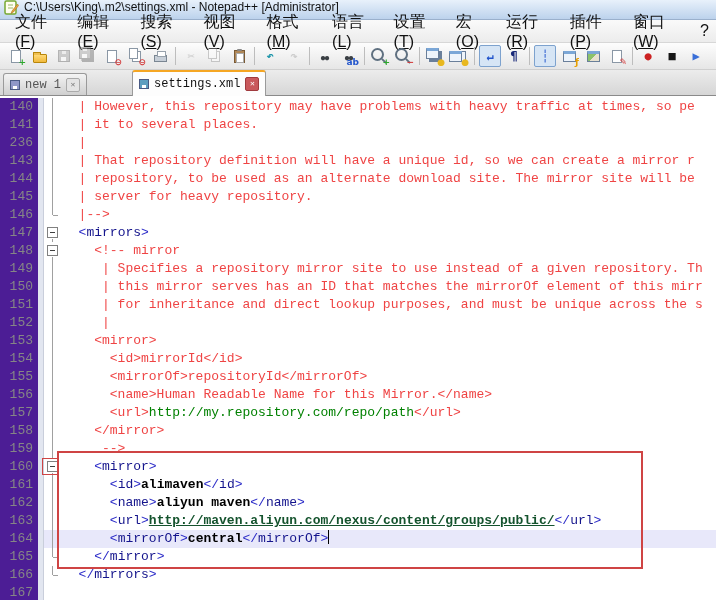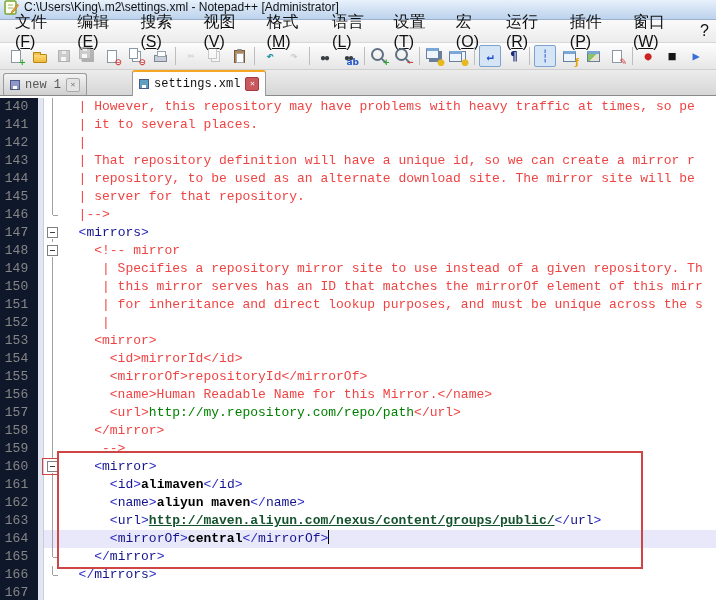--- a/index.html
+++ b/index.html
@@ -62,22 +62,22 @@
   .tf-inactive{background:#9098c8;}
   .tf-active{background:#5f9fc0;}
   .tab-close{width:12px;height:12px;flex:none;display:flex;align-items:center;justify-content:center;
              font-size:8px;line-height:1;border-radius:2px;}
   .tc-inactive{color:#777;border:1px solid #aaa;background:#e4e4e4;}
   .tc-active{color:#fff;background:#c9595c;border:1px solid #a03a3e;}
   
   .editor{position:relative;height:506px;background:#fff;overflow:hidden;}
   .rows{padding-top:2px;}
   .row{display:flex;height:18px;}
-  .ln{width:38px;flex:none;text-align:center;padding-right:5px;box-sizing:border-box;color:#868686;
-      background:#0f172a;font:13px/18px "Liberation Mono",monospace;}
+  .ln{width:38px;flex:none;text-align:right;padding-right:5px;box-sizing:border-box;color:#868686;
+      background:#4c1d95;font:13px/18px "Liberation Mono",monospace;}
   .bm{width:5px;flex:none;background:#e2e6f0;border-right:1px solid #c9cedb;}
   .fold{width:16px;flex:none;position:relative;}
   .fold-cont::before{content:"";position:absolute;left:8px;top:0;bottom:0;width:1px;background:#a0a0a0;}
   .fold-end::before{content:"";position:absolute;left:8px;top:0;height:9px;width:1px;background:#a0a0a0;}
   .fold-end::after{content:"";position:absolute;left:9px;top:9px;width:5px;height:1px;background:#a0a0a0;}
   .fold-box::after{content:"";position:absolute;left:8px;top:15px;bottom:0;width:1px;background:#a0a0a0;}
   .fbox{position:absolute;left:3px;top:3px;width:11px;height:11px;background:#fff;border:1px solid #808080;box-sizing:border-box;}
   .fbox::before{content:"";position:absolute;left:2px;top:4px;width:5px;height:1px;background:#404040;}
   pre.code{margin:0;flex:1;padding-left:3px;font:13px/18px "Liberation Mono",monospace;white-space:pre;overflow:hidden;}
   .row.cur .fold,.row.cur pre.code{background:#e8e8fa;}
@@ -245,42 +245,42 @@
           <div class="fold fold-cont"></div>
           <pre class="code"><span class="s-c">  | However, this repository may have problems with heavy traffic at times, so pe</span></pre>
         </div>
         <div class="row">
           <span class="ln">141</span>
           <div class="bm"></div>
           <div class="fold fold-cont"></div>
           <pre class="code"><span class="s-c">  | it to several places.</span></pre>
         </div>
         <div class="row">
-          <span class="ln">142</span>
+          <span class="ln">236</span>
           <div class="bm"></div>
           <div class="fold fold-cont"></div>
           <pre class="code"><span class="s-c">  |</span></pre>
         </div>
         <div class="row">
           <span class="ln">143</span>
           <div class="bm"></div>
           <div class="fold fold-cont"></div>
           <pre class="code"><span class="s-c">  | That repository definition will have a unique id, so we can create a mirror r</span></pre>
         </div>
         <div class="row">
           <span class="ln">144</span>
           <div class="bm"></div>
           <div class="fold fold-cont"></div>
           <pre class="code"><span class="s-c">  | repository, to be used as an alternate download site. The mirror site will be</span></pre>
         </div>
         <div class="row">
           <span class="ln">145</span>
           <div class="bm"></div>
           <div class="fold fold-cont"></div>
-          <pre class="code"><span class="s-c">  | server for that repository.</span></pre>
+          <pre class="code"><span class="s-c">  | server for heavy repository.</span></pre>
         </div>
         <div class="row">
           <span class="ln">146</span>
           <div class="bm"></div>
           <div class="fold fold-end"></div>
           <pre class="code"><span class="s-c">  |--&gt;</span></pre>
         </div>
         <div class="row">
           <span class="ln">147</span>
           <div class="bm"></div>

